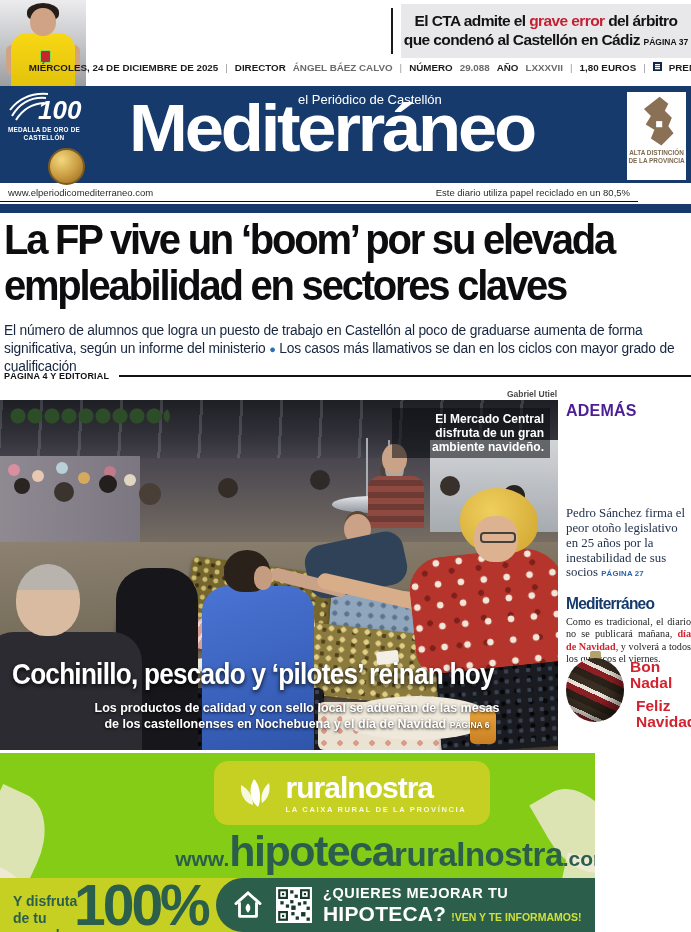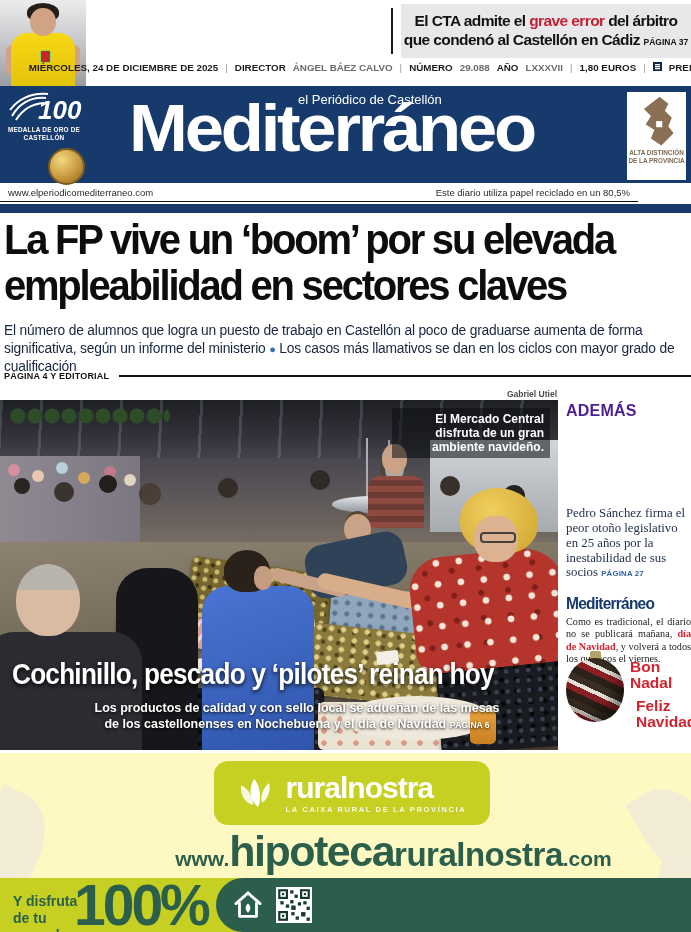--- a/index.html
+++ b/index.html
@@ -122,21 +122,21 @@
   .bauble{position:absolute;left:0;top:256px;width:58px;height:64px;border-radius:50%;
      background:repeating-linear-gradient(25deg,#2a2118 0 7px,#8c1f24 7px 13px,#e8e3da 13px 17px,#3a2e22 17px 24px);
      box-shadow:inset -6px -8px 14px rgba(0,0,0,.45);}
   .bauble-cap{position:absolute;left:24px;top:249px;width:11px;height:9px;background:#b3a36a;border-radius:2px;}
   .greet{position:absolute;font-size:15.5px;font-weight:700;color:#d2232e;line-height:1.02;}
   .g1{left:64px;top:257px;width:58px;}
   .g2{left:70px;top:296px;width:58px;}
   .sb-footer{position:absolute;left:0;top:320px;width:125px;font-size:9.6px;font-weight:700;color:#13294a;line-height:1.18;}
 
   
-  .ad{left:0;top:753px;width:691px;height:179px;background:#fef9c3;overflow:hidden;}
+  .ad{left:0;top:753px;width:595px;height:179px;background:#84cc16;overflow:hidden;}
   .leaf{position:absolute;width:64px;height:96px;background:#f1ead9;border-radius:0 60% 0 60%;opacity:.8;}
   .pill{position:absolute;left:214px;top:8px;width:276px;height:64px;border-radius:14px;background:#c5d022;
         display:flex;align-items:center;justify-content:center;gap:8px;}
   .brand-name{font-size:30px;font-weight:700;color:#fff;letter-spacing:-1px;line-height:1;}
   .brand-tag{font-size:7.6px;font-weight:700;color:rgba(255,255,255,.85);letter-spacing:1.6px;margin-top:2px;}
   .url-row{position:absolute;left:0;top:74px;width:691px;display:flex;justify-content:center;align-items:baseline;color:#2b5f4c;padding-left:48px;}
   .u-s{font-size:21px;font-weight:700;}
   .u-b{font-size:43px;font-weight:900;letter-spacing:-1.5px;}
   .u-m{font-size:33px;font-weight:700;letter-spacing:-0.5px;}
   .strip{position:absolute;left:0;top:125px;width:691px;height:54px;}
@@ -375,17 +375,21 @@
               <rect x="23" y="23" width="4" height="4"></rect>
             <rect x="28" y="28" width="3" height="3"></rect>
           </g>
           <rect x="4" y="4" width="5" height="5" fill="#fff"></rect>
             <rect x="24" y="4" width="5" height="5" fill="#fff"></rect>
             <rect x="4" y="24" width="5" height="5" fill="#fff"></rect>
           <rect x="5.5" y="5.5" width="2" height="2" fill="#17382c"></rect>
             <rect x="25.5" y="5.5" width="2" height="2" fill="#17382c"></rect>
             <rect x="5.5" y="25.5" width="2" height="2" fill="#17382c"></rect>
         </svg>
+        <div>
+          <div class="q1">¿QUIERES MEJORAR TU</div>
+          <div><span class="q2">HIPOTECA?</span><span class="cta">!VEN Y TE INFORMAMOS!</span></div>
+        </div>
       </div>
     </div>
   </div>
 
 </div>
 
 </body></html>

